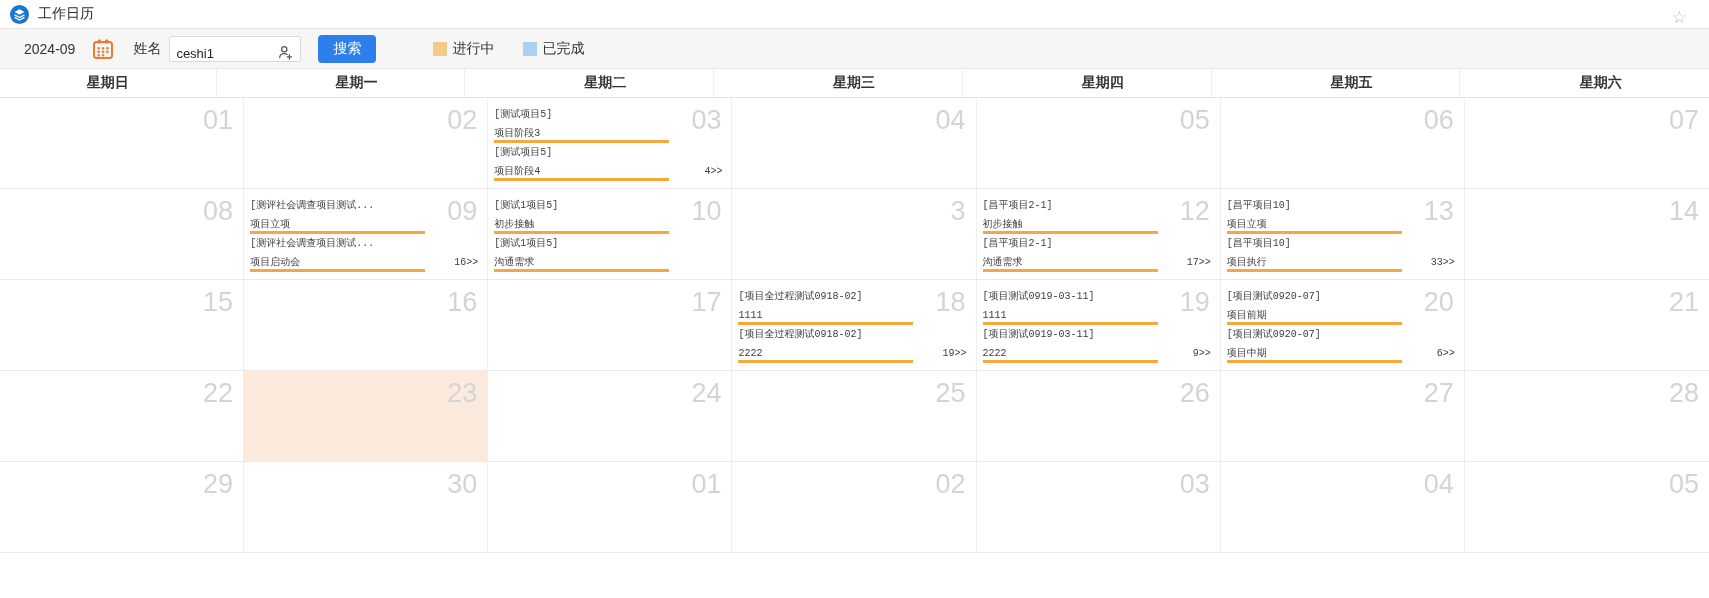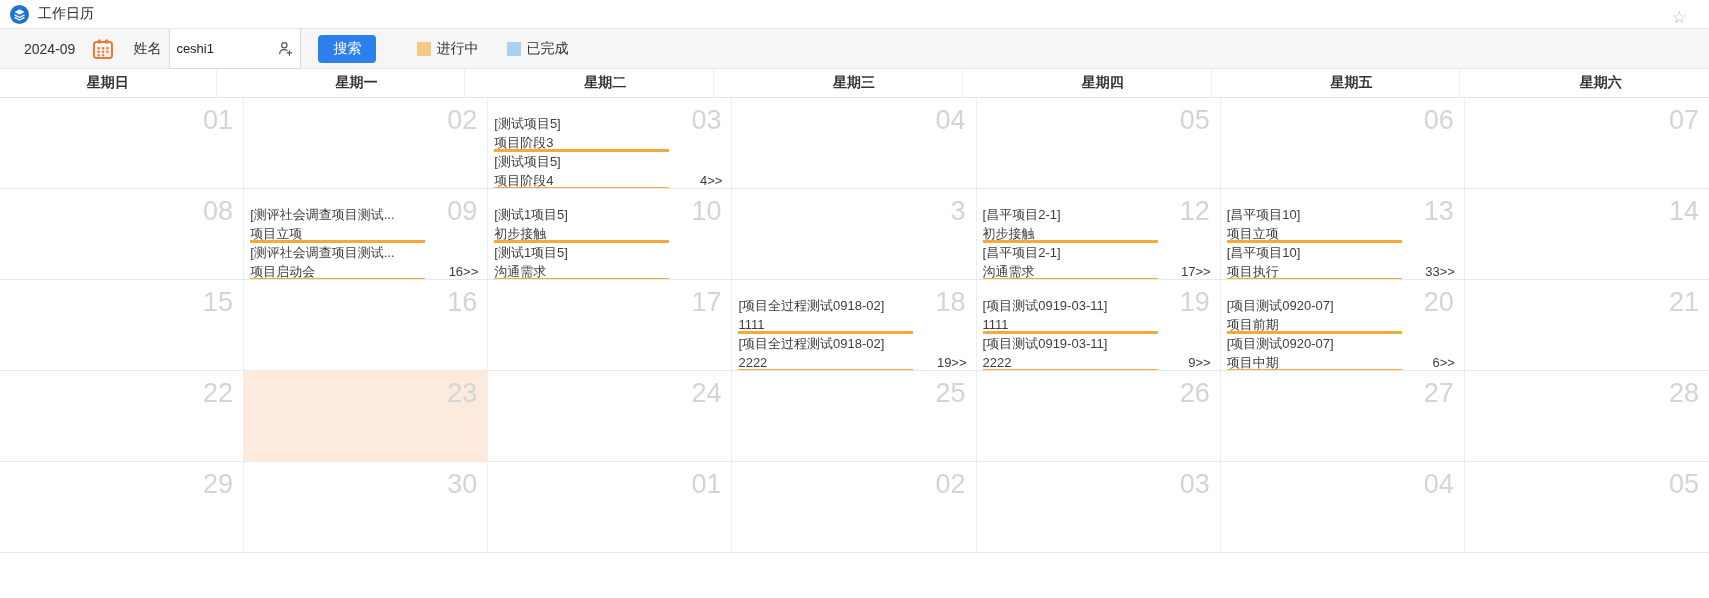--- a/index.html
+++ b/index.html
@@ -12,49 +12,49 @@
   .logo { width:19px; height:19px; flex:0 0 auto; }
   .app-title { font-size:14px; margin-left:9px; color:#2b2b2b; }
   .star { position:absolute; right:22px; top:9px; font-size:17px; color:#b7bbc0; line-height:1; cursor:pointer; }
 
   
   .toolbar { height:40px; background:#f6f6f7; border-bottom:1px solid #ebebeb;
              display:flex; align-items:center; padding:0 24px; }
   .month { font-size:14px; color:#333; }
   .cal-icon { width:24px; height:24px; margin-left:16px; cursor:pointer; }
   .name-label { font-size:14px; margin-left:18px; color:#333; }
-  .name-box { margin-left:8px; width:132px; height:41px; background:#fff; border:1px solid #d9d9d9;
-              border-radius:2px; display:flex; align-items:center; padding:0 6px; }
+  .name-box { margin-left:8px; width:132px; height:26px; background:#fff; border:1px solid #d9d9d9;
+              border-radius:2px; display:flex; align-items:flex-end; padding:0 6px; }
   .name-box input { border:none; outline:none; flex:1; min-width:0; font-size:13px; color:#222;
                     font-family:inherit; background:transparent; }
   .person-icon { width:17px; height:17px; flex:0 0 auto; cursor:pointer; }
   .search-btn { margin-left:17px; height:28px; padding:0 15px; background:#2d7feb; color:#fff;
                 border:none; border-radius:4px; font-size:14px; font-family:inherit; cursor:pointer; }
-  .legend { display:flex; align-items:center; margin-left:41px; }
+  .legend { display:flex; align-items:center; margin-left:57px; }
   .legend-item { display:flex; align-items:center; margin-right:29px; }
   .swatch { width:14px; height:14px; margin-right:5px; }
   .legend-label { font-size:14px; color:#333; }
 
   
   .weekday-header { display:grid; grid-template-columns:repeat(7,1fr); height:29px;
                     border-bottom:1px solid #e2e2e2; background:#fff;gap:32px; }
   .hcell { display:flex; align-items:center; justify-content:center; font-size:14px;
            font-weight:600; color:#333; border-right:1px solid #efefef; }
   .hcell:last-child { border-right:none; }
 
   
   .grid-row { display:grid; grid-template-columns:repeat(7,1fr); height:91px;
               border-bottom:1px solid #e9e9e9; }
   .cell { position:relative; padding:2px 6px; overflow:hidden;
           border-right:1px solid #efefef; background:#fff; cursor:pointer; }
   .cell:last-child { border-right:none; }
   .cell.hl { background:var(--highlight,#fcebdd); }
   .daynum { position:absolute; top:7px; right:10px; font-size:27px; color:#d3d4d6;
             font-weight:400; line-height:1.15; }
-  .events { margin-top:14px; font-size:13px; color:#3d3d3d; line-height:19px; position:relative; }
+  .events { margin-top:5px; font-size:10px; color:#3d3d3d; line-height:19px; position:relative;font-family:Liberation Mono, monospace; }
   .ev-name { height:19px; white-space:nowrap; overflow:hidden; }
   .ev-stage-row { display:flex; align-items:flex-end; height:19px; }
   .ev-stage { display:inline-block; width:175px; height:19px; white-space:nowrap; overflow:hidden;
               border-bottom:3px solid var(--accent,#f5a83b); }
   .more { margin-left:auto; padding-right:3px; color:#3d3d3d; cursor:pointer; }
 
   .footer-space { height:45px; background:#fff; }
 </style>
 </head>
 <body>

